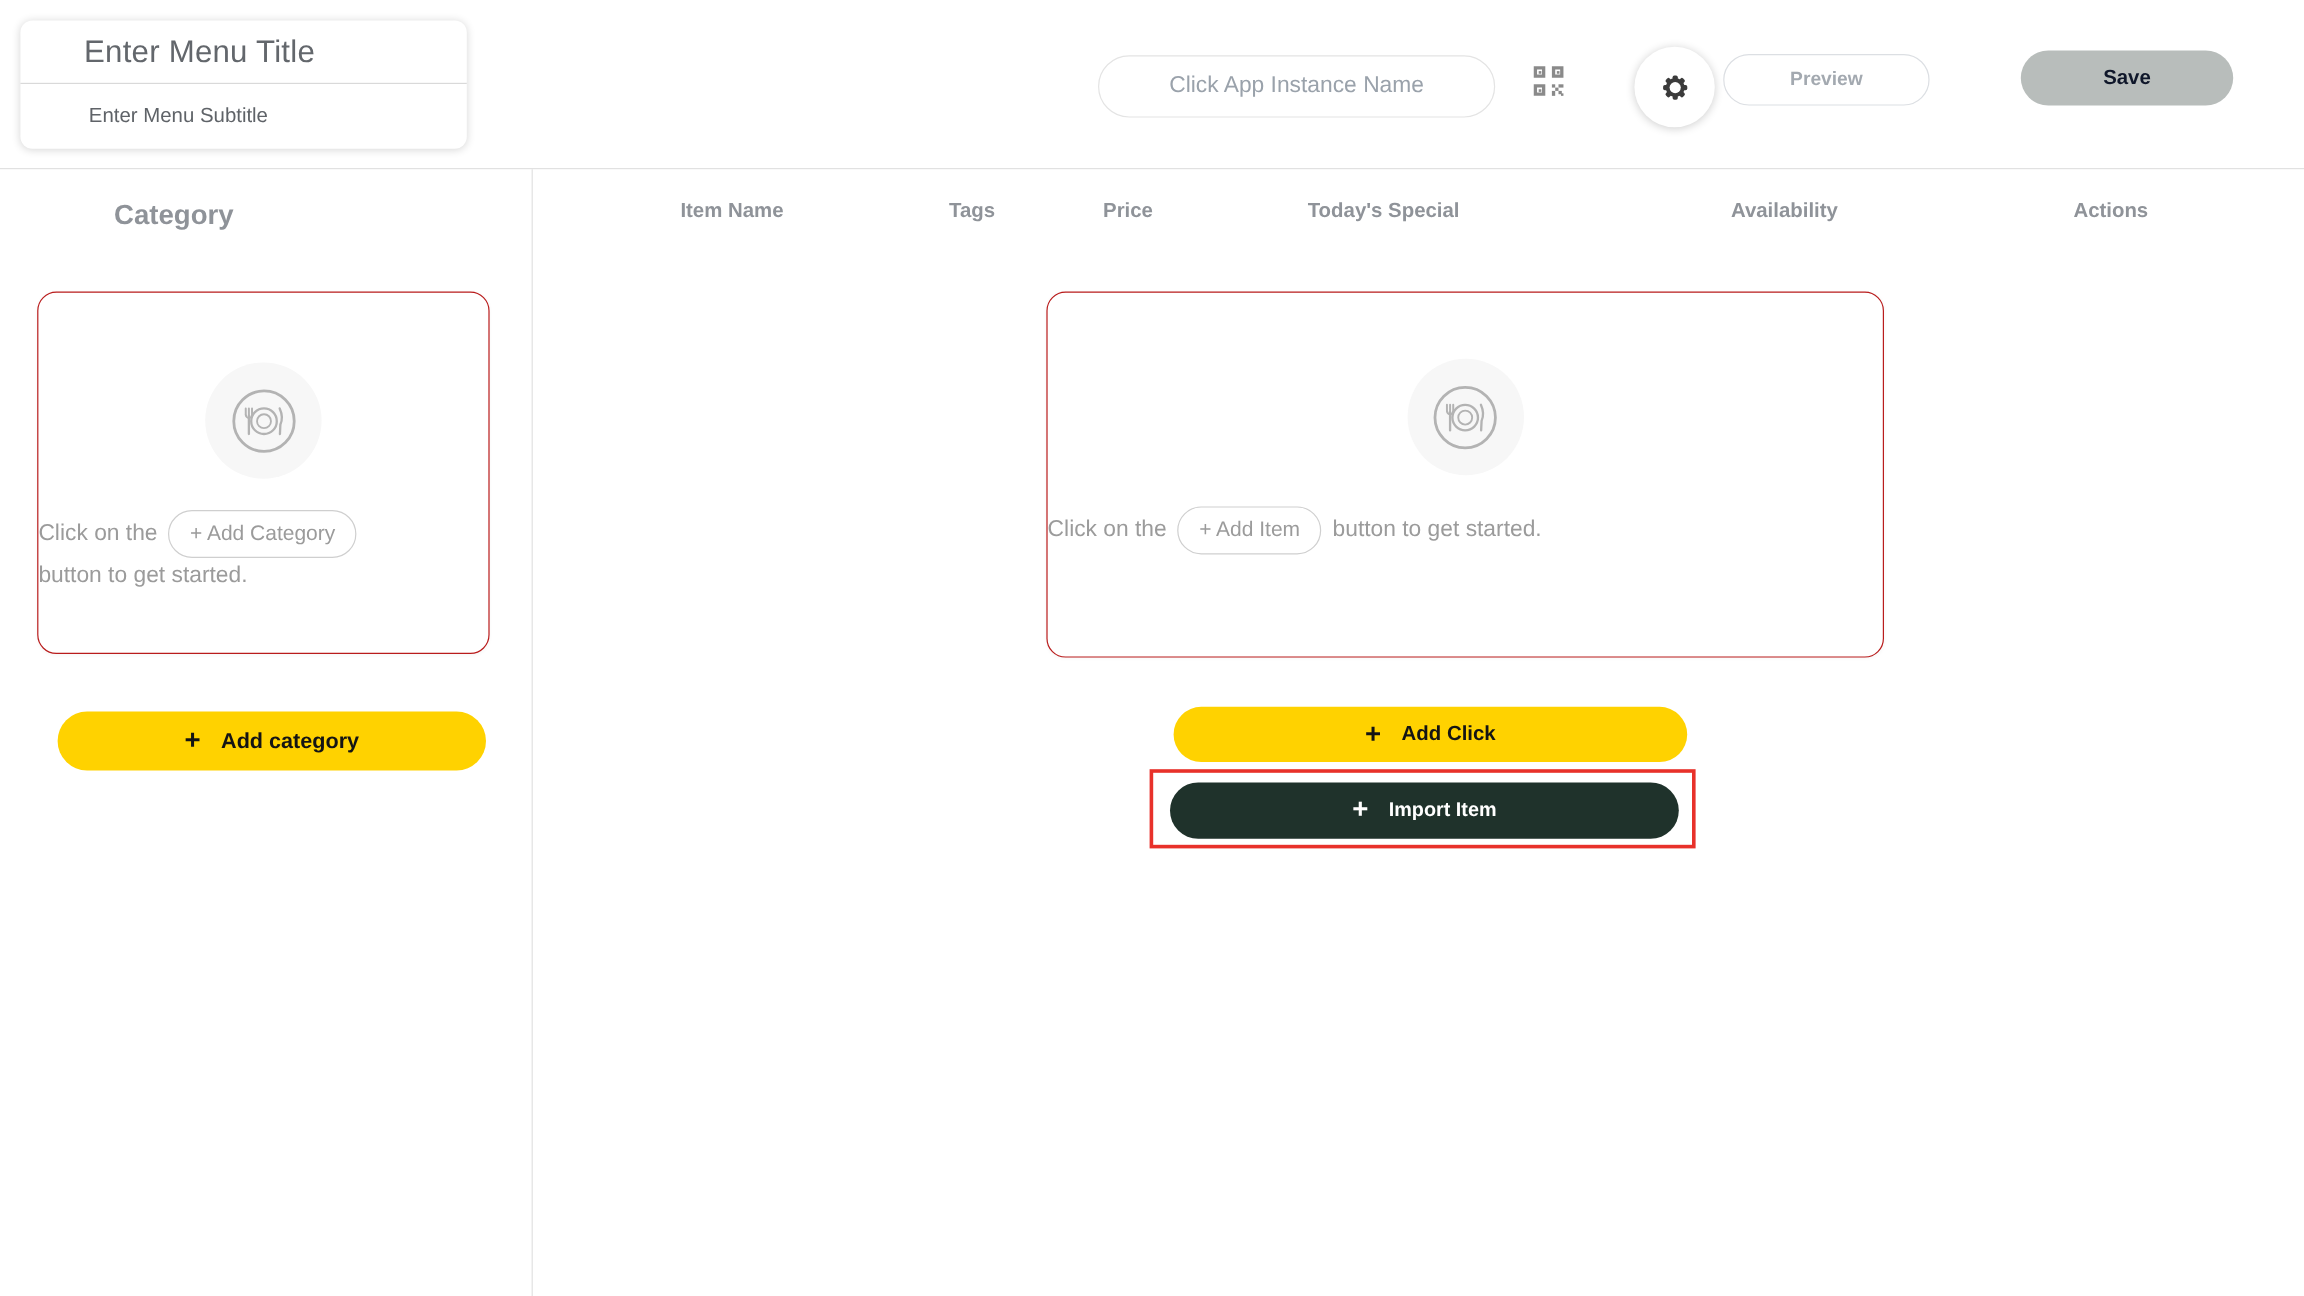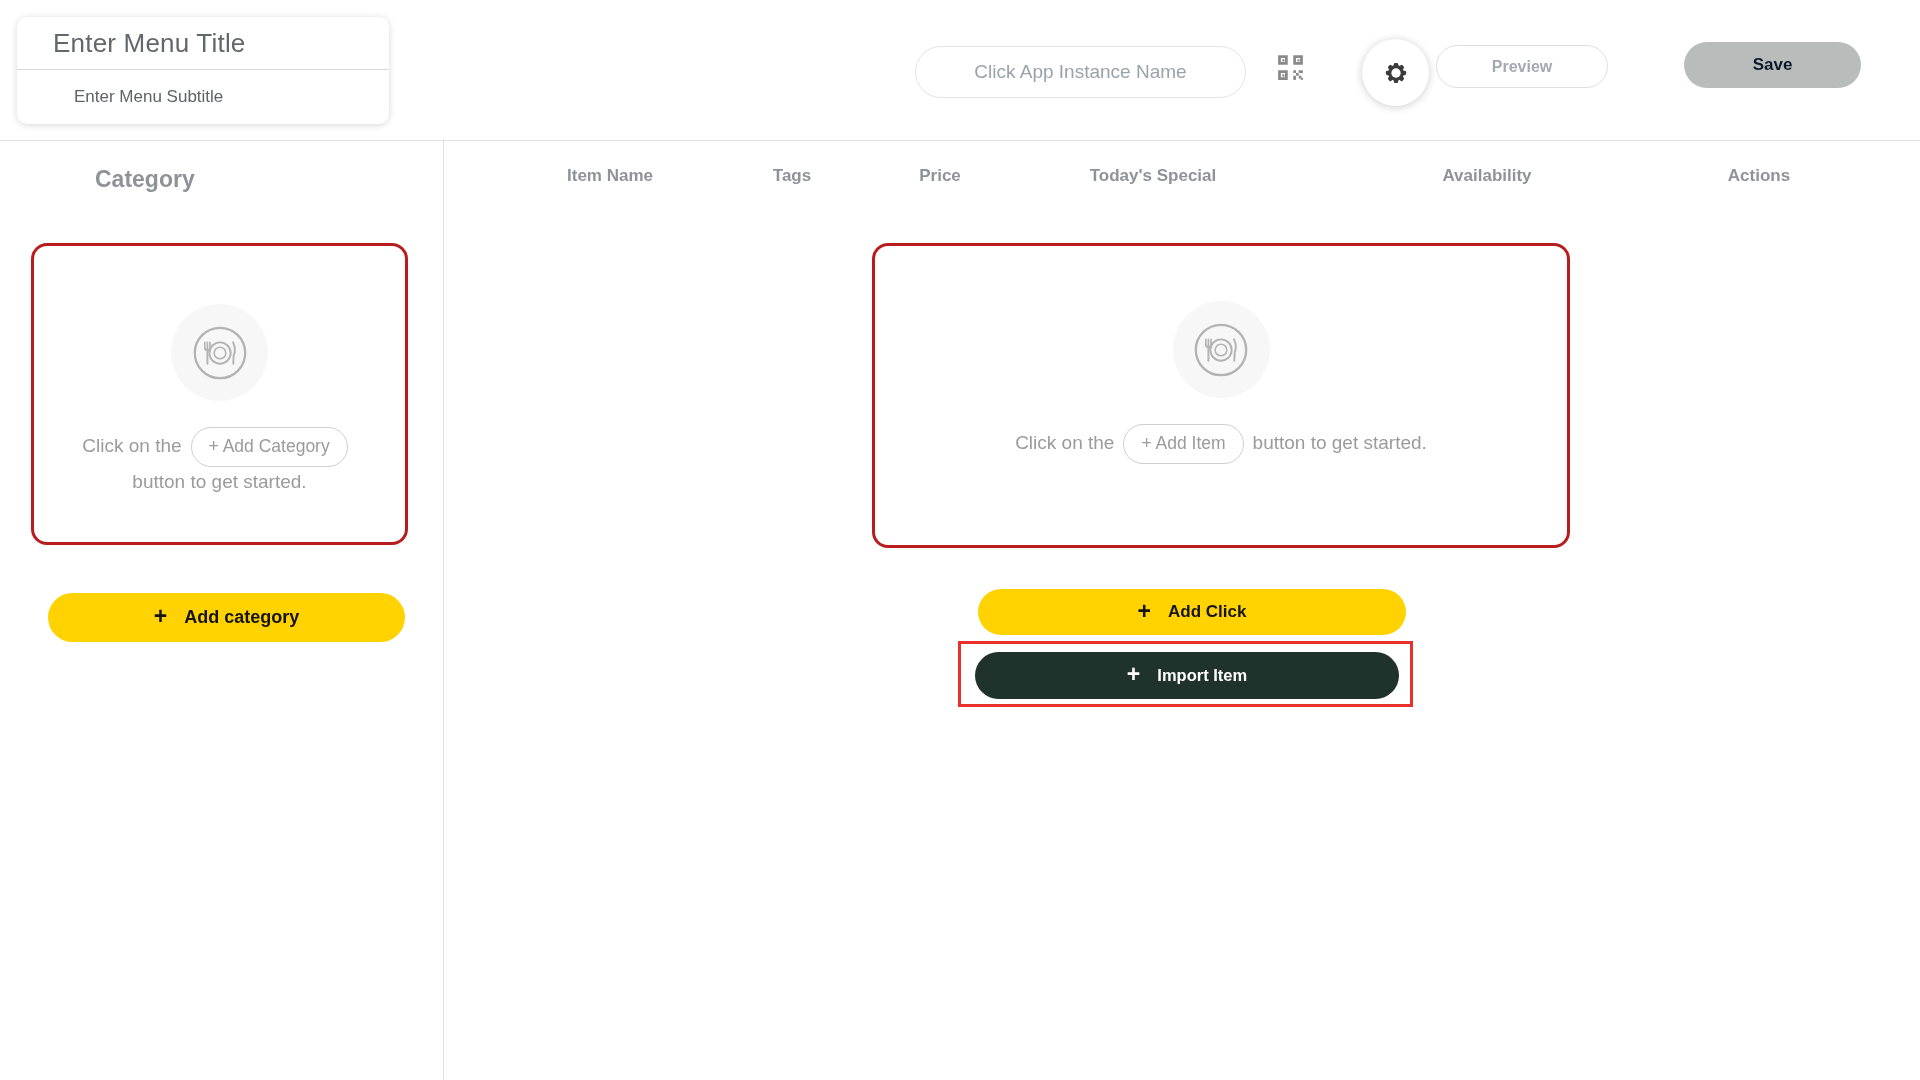--- a/index.html
+++ b/index.html
@@ -9,21 +9,21 @@
     font-family:"Liberation Sans", sans-serif; overflow:hidden;
   }
 
   
   .title-card {
     position:absolute; left:17px; top:17px; width:372px; height:107px;
     background:#fff; border-radius:10px;
     box-shadow:0 1px 7px rgba(0,0,0,.16);
   }
   .title-field {
-    height:52px; display:flex; align-items:center; padding-left:36px;
+    height:52px; display:flex; align-items:center; padding-left:53px;
     font-size:26px; color:#63676c; letter-spacing:.2px;
   }
   .title-card .card-divider { height:1px; background:#d9d9d9; }
   .subtitle-field {
     height:53px; display:flex; align-items:center; padding-left:57px;
     font-size:17px; color:#5f6368;
   }
 
   .instance-pill {
     position:absolute; left:915px; top:46px; width:331px; height:52px;
@@ -61,23 +61,23 @@
     position:absolute; top:166px; transform:translateX(-50%);
     font-size:17px; font-weight:bold; color:#8f9399; white-space:nowrap;
   }
   .category-header {
     position:absolute; left:95px; top:166px;
     font-size:23px; font-weight:bold; color:#8f9399;
   }
 
   
   .empty-card {
-    position:absolute; background:#fff; border:3px solid #b91c1c;
+    position:absolute; background:#fff; border:1px solid #b91c1c;
     border-radius:16px; box-shadow:0 1px 3px rgba(0,0,0,.03);
-    text-align:center;
+    text-align:left;
   }
   .cat-card  { left:31px;  top:243px; width:377px; height:302px; }
   .item-card { left:852px; top:243px; width:698px; height:305px;margin-left:20px; }
 
   .plate-circle {
     width:97px; height:97px; border-radius:50%; background:#f7f7f7;
     margin:58px auto 0 auto; display:flex; align-items:center; justify-content:center;
   }
   .hint {
     margin-top:26px; font-size:19px; color:#9b9b9b; line-height:30px;
@@ -170,21 +170,21 @@
   </div>
 
   <button class="preview-btn">Preview</button>
   <button class="save-btn">Save</button>
 
   <div class="hr"></div>
   <div class="vr"></div>
 
   <div class="category-header">Category</div>
   <div class="col-header" style="left:610px">Item Name</div>
-  <div class="col-header" style="left:792px">Tags</div>
+  <div class="col-header" style="left:810px">Tags</div>
   <div class="col-header" style="left:940px">Price</div>
   <div class="col-header" style="left:1153px">Today's Special</div>
   <div class="col-header" style="left:1487px">Availability</div>
   <div class="col-header" style="left:1759px">Actions</div>
 
   <div class="empty-card cat-card">
     <div class="plate-circle">
       <span style="display:flex;">
         <svg width="62" height="62" viewBox="0 0 64 64" fill="none" stroke="#b3b3b3">
           <circle cx="32" cy="32" r="26" stroke-width="2.4"></circle>

